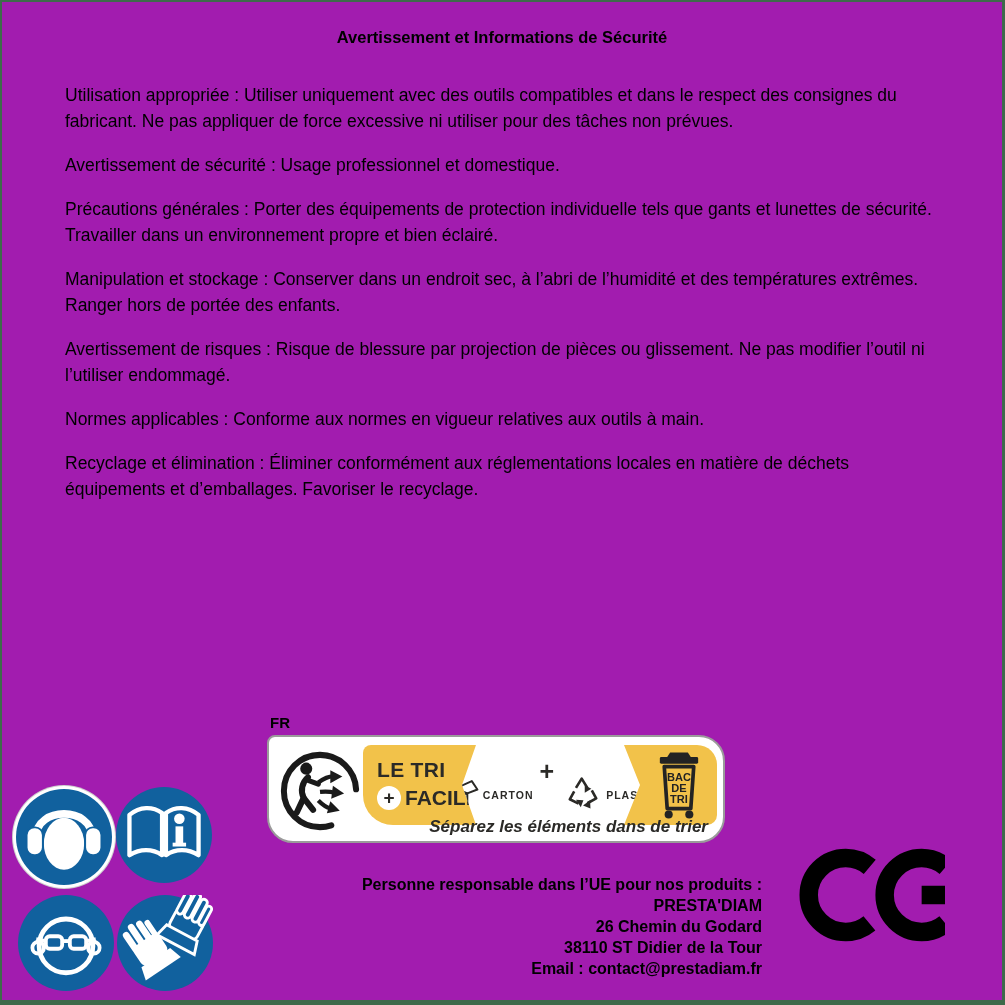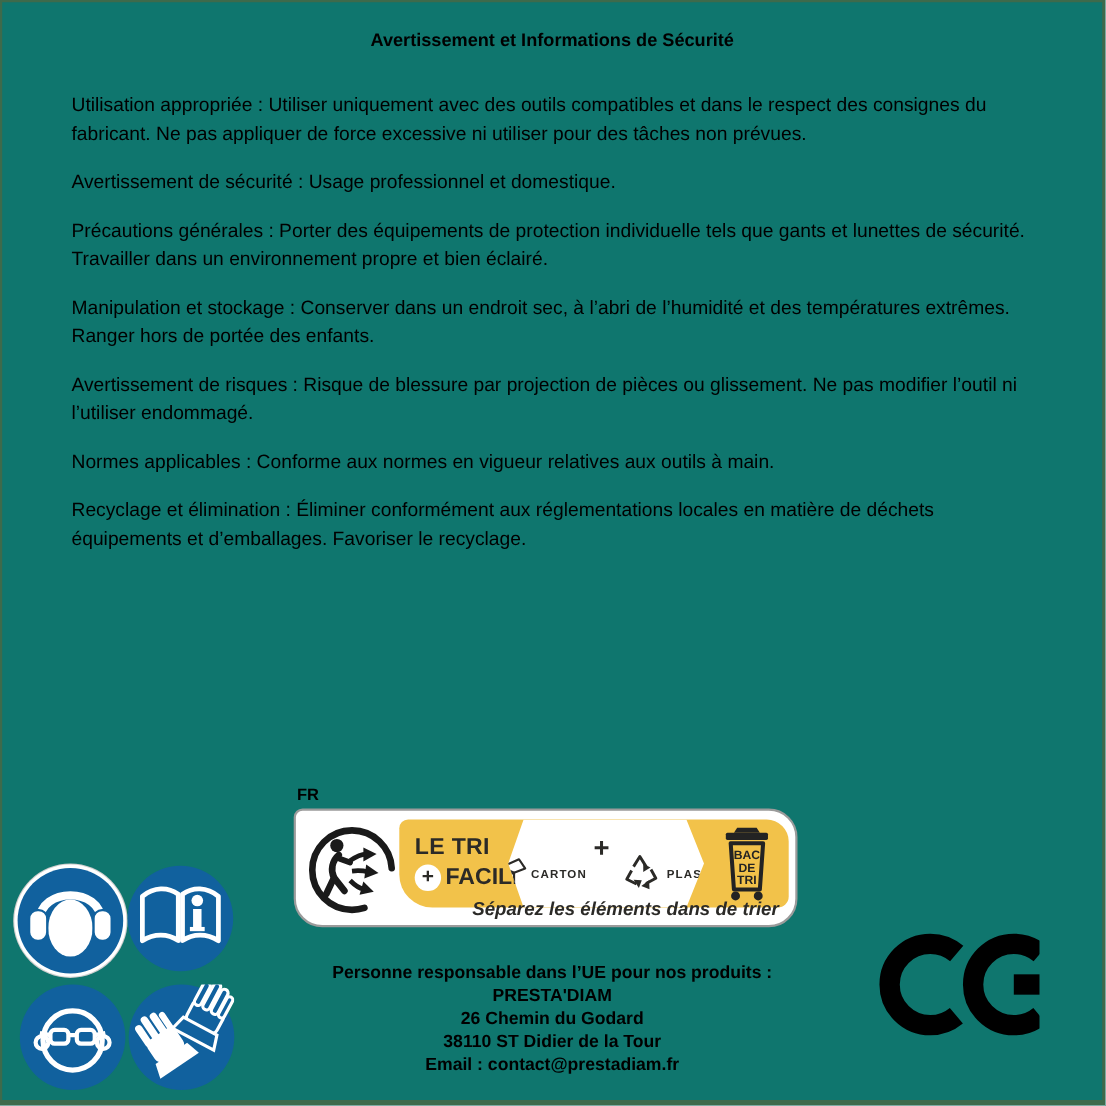--- a/index.html
+++ b/index.html
@@ -1,18 +1,18 @@
 <!DOCTYPE html>
 <html><head>
 <meta charset="utf-8">
 <style>
   html,body{margin:0;padding:0;background:#fff;}
   .page{
     position:relative;width:1005px;height:1005px;box-sizing:border-box;
-    background:#0f766e;border:2px solid #3E6A4B;border-bottom-width:5px;border-right-width:3px;
+    background:#a21caf;border:2px solid #3E6A4B;border-bottom-width:5px;border-right-width:3px;
     font-family:"Liberation Sans",sans-serif;color:#000;overflow:hidden;
   }
   .title{position:absolute;top:26px;left:0;right:0;text-align:center;
     font-size:16.5px;font-weight:bold;}
   .content{position:absolute;top:80px;left:63px;right:58px;font-size:17.5px;line-height:26px;}
   .content p{margin:0 0 18px 0;}
   .content p.extra{margin-top:9px;}
 
   .fr{position:absolute;left:268px;top:712px;font-weight:bold;font-size:15px;}
 
@@ -39,21 +39,21 @@
 
   .icon-grid{position:absolute;left:12px;top:787px;width:210px;height:205px;}
   .picto{position:absolute;width:96px;height:96px;border-radius:50%;background:#11619E;
     display:flex;align-items:center;justify-content:center;}
   .picto svg{width:100%;height:100%;}
   .p1{left:2px;top:0;box-shadow:0 0 0 3px #fff,0 0 0 4px #cfcfcf;}
   .p2{left:102px;top:-2px;}
   .p3{left:4px;top:106px;}
   .p4{left:103px;top:106px;}
 
-  .responsible{position:absolute;left:240px;top:872px;width:520px;text-align:center;
+  .responsible{position:absolute;left:240px;top:872px;width:520px;text-align:right;
     font-weight:bold;font-size:16px;line-height:21px;}
   .ce{position:absolute;left:797px;top:842px;width:146px;height:102px;}
   svg text{font-family:"Liberation Sans",sans-serif;}
 </style>
 </head>
 <body>
 
 <div class="page">
 
   <div class="title">Avertissement et Informations de Sécurité</div>

